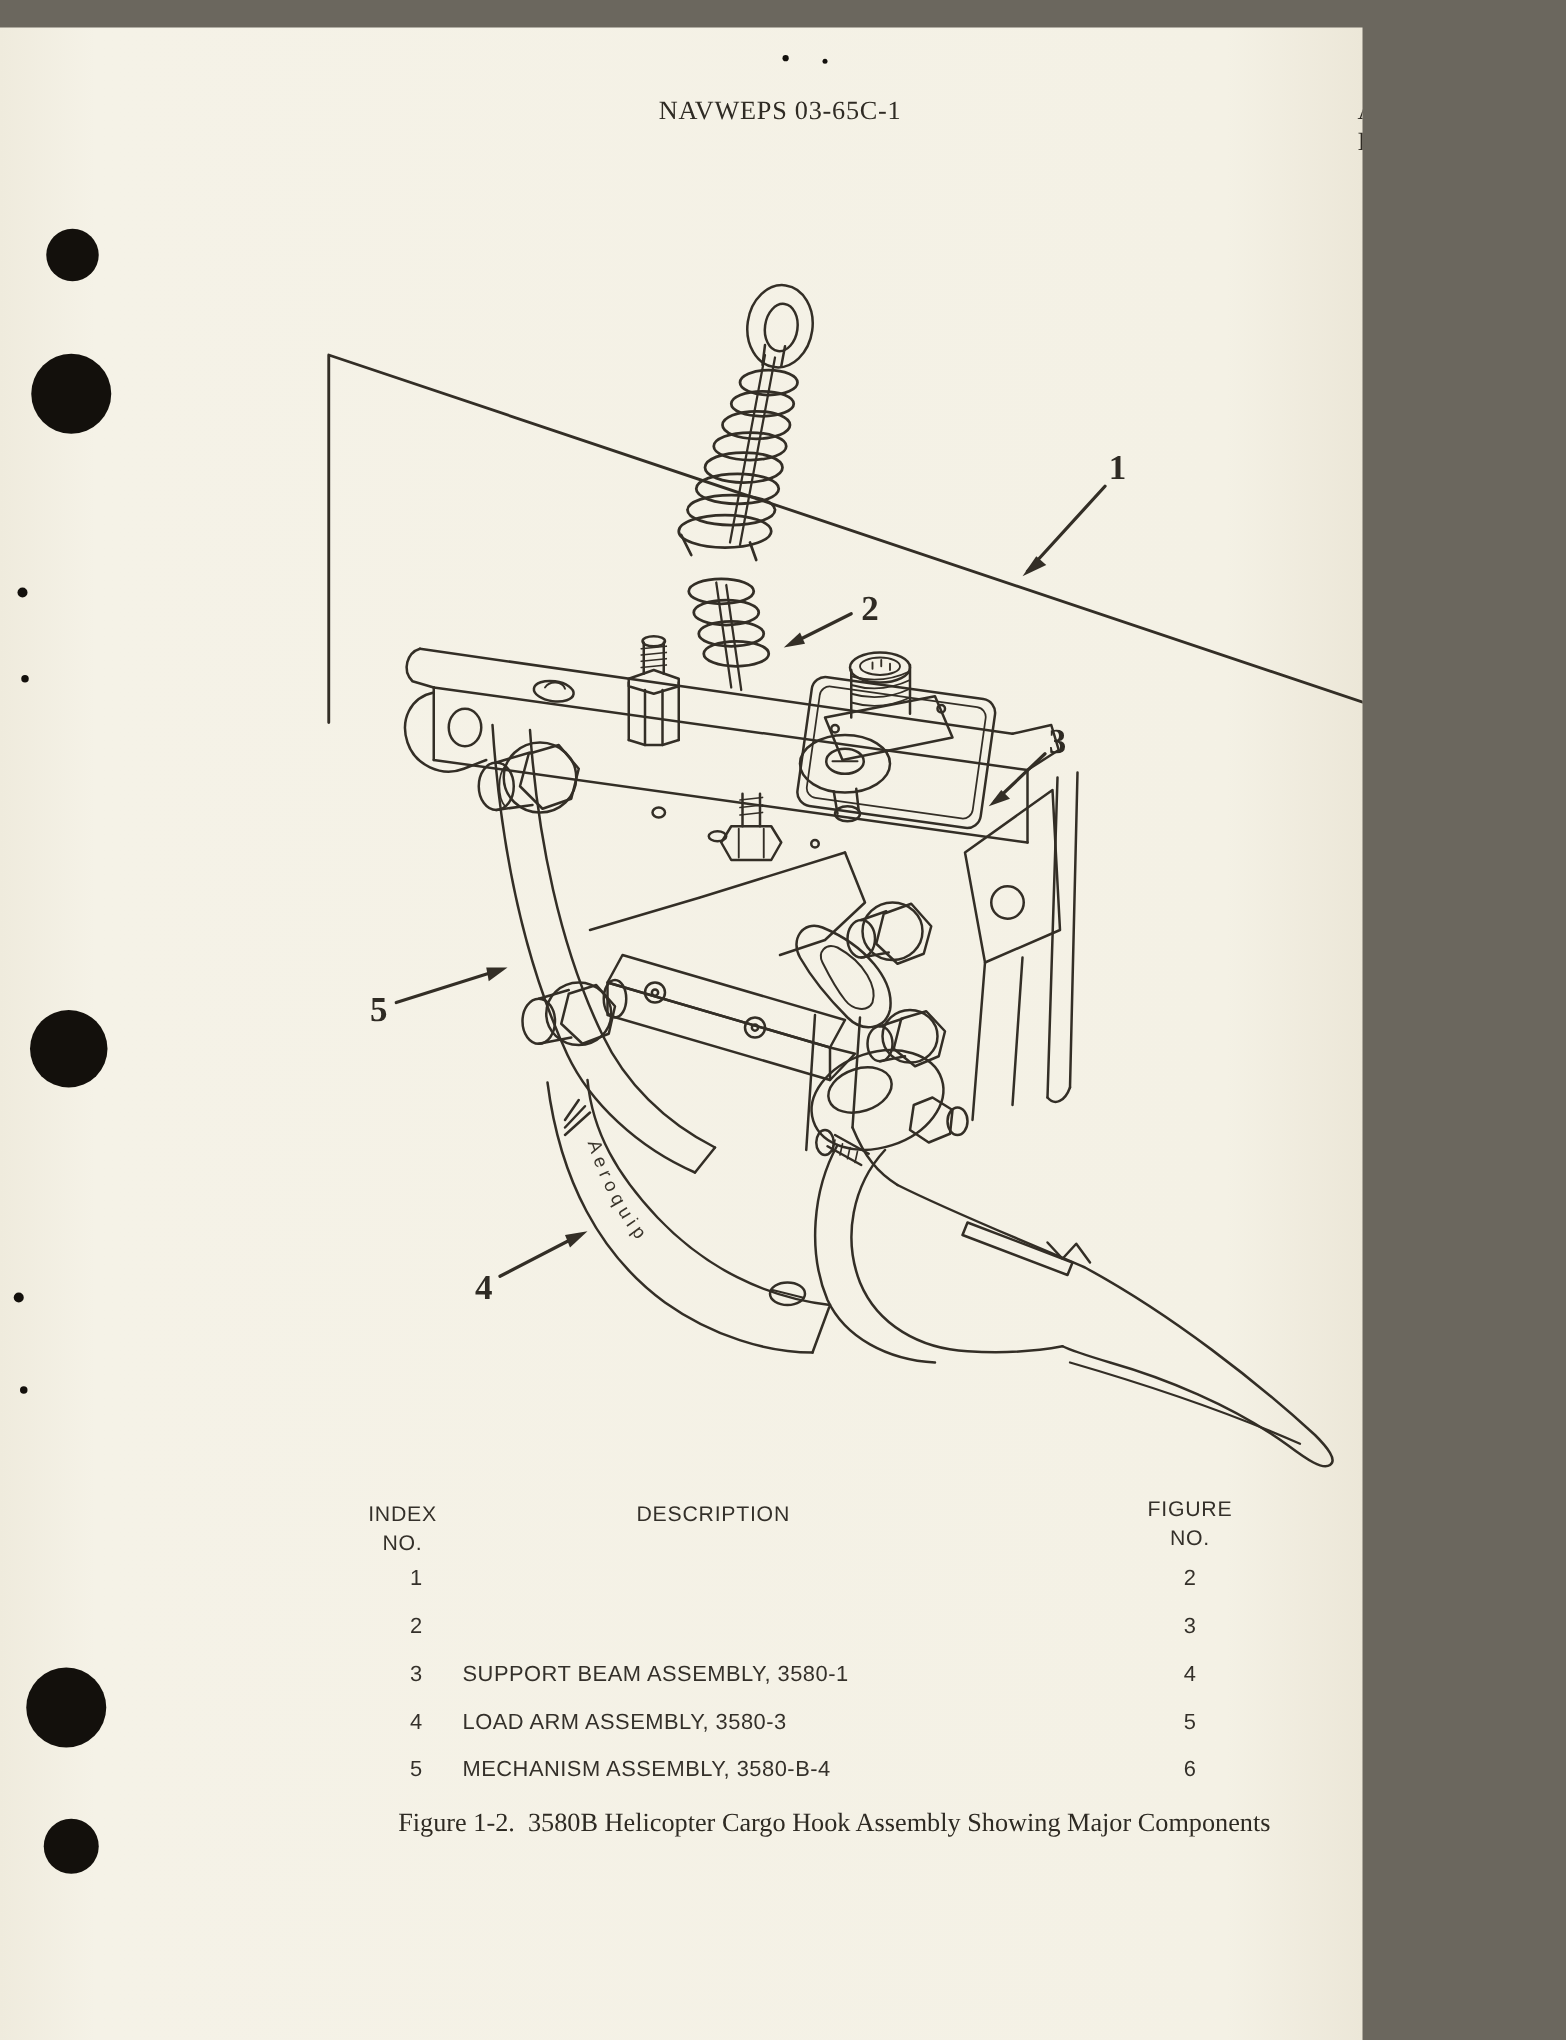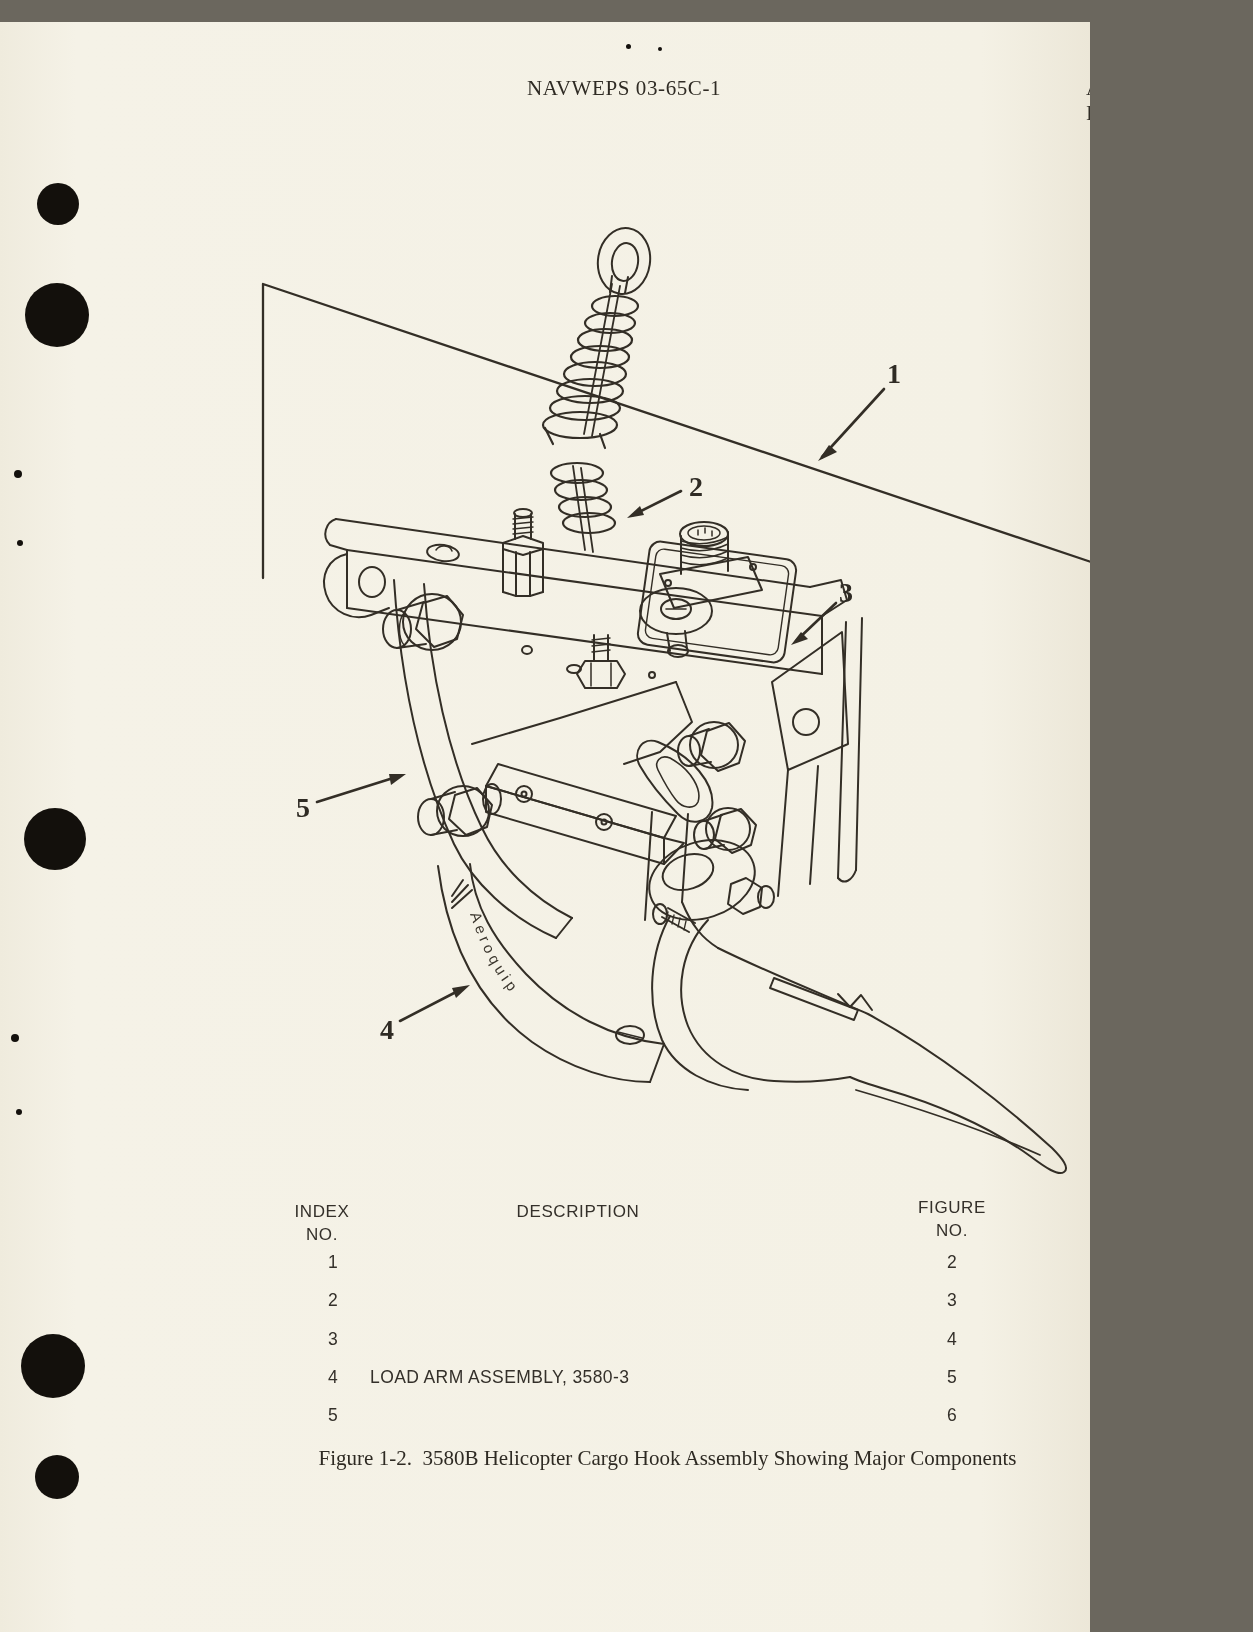--- a/index.html
+++ b/index.html
@@ -259,47 +259,49 @@
     <text font-family="Liberation Sans, sans-serif" font-size="15" letter-spacing="4" fill="#3a352c" stroke="none">
       <textPath href="#aeroPath" xlink:href="#aeroPath">Aeroquip</textPath>
     </text>
   </svg>
 
   <div id="parts-table" class="abs">
     <div class="th" style="left:282px;top:1178px;width:80px;">
       <div>INDEX</div>
       <div>NO.</div>
     </div>
-    <div class="th" style="left:488px;top:1178px;width:180px;">
+    <div class="th" style="left:452px;top:1178px;width:180px;text-align:right;">
       <div>DESCRIPTION</div>
     </div>
     <div class="th" style="left:912px;top:1174px;width:80px;">
       <div>FIGURE</div>
       <div>NO.</div>
     </div>
 
     <div class="trow" style="top:1230px;">
       <span class="tidx">1</span>
       <span class="tfig">2</span>
     </div>
     <div class="trow" style="top:1268px;">
       <span class="tidx">2</span>
       <span class="tfig">3</span>
     </div>
     <div class="trow" style="top:1307px;">
       <span class="tidx">3</span>
+      <span class="tdesc">SUPPORT BEAM ASSEMBLY, 3580-1</span>
       <span class="tfig">4</span>
     </div>
     <div class="trow" style="top:1345px;">
       <span class="tidx">4</span>
       <span class="tdesc">LOAD ARM ASSEMBLY, 3580-3</span>
       <span class="tfig">5</span>
     </div>
     <div class="trow" style="top:1383px;">
       <span class="tidx">5</span>
+      <span class="tdesc">MECHANISM ASSEMBLY, 3580-B-4</span>
       <span class="tfig">6</span>
     </div>
   </div>
 
   <div id="caption" class="abs serif">Figure 1-2.  3580B Helicopter Cargo Hook Assembly Showing Major Components</div>
   <div id="page-number" class="abs serif">3/4</div>
 
 </div>
 
 </body></html>

